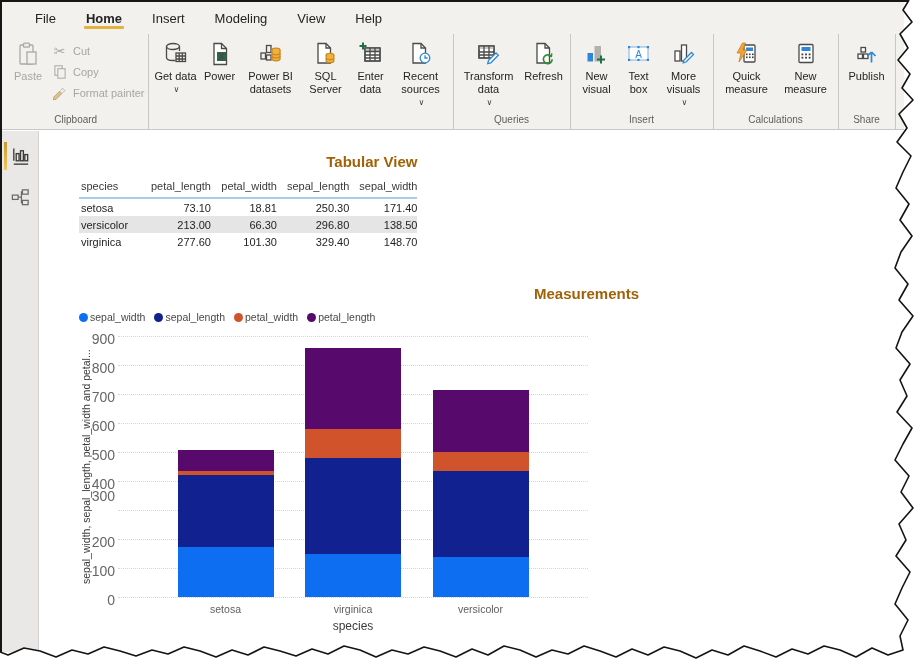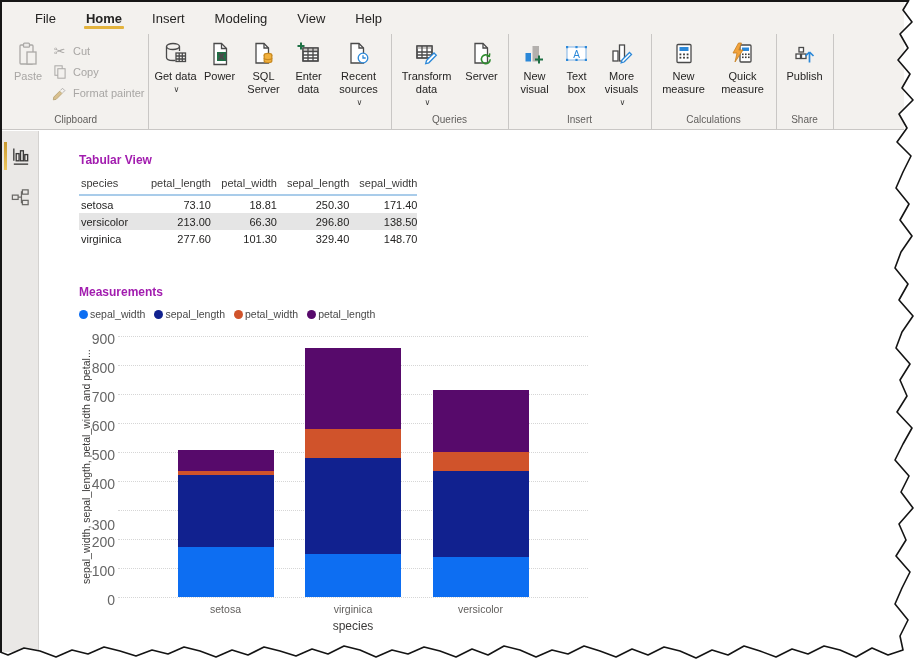--- a/index.html
+++ b/index.html
@@ -36,21 +36,21 @@
   .side-item{position:relative;width:100%;height:32px;display:flex;align-items:center;
              justify-content:center;margin-top:9px;}
   .side-item.active::before{content:"";position:absolute;left:2px;top:2px;bottom:2px;width:3px;
              background:linear-gradient(#C9992F,#EDC75F);}
 
   
   .canvas{position:absolute;left:40px;top:131px;width:882px;height:540px;background:#fff;}
 
   
   .tablev{position:absolute;left:39px;top:22px;}
-  .v-title{font-size:12px;font-weight:bold;color:#a21caf;margin-bottom:7px;}
+  .v-title{font-size:15px;font-weight:bold;color:#a16207;margin-bottom:7px;text-align:right;}
   .tablev table{border-collapse:collapse;font-size:11px;color:#252423;}
   .tablev th{font-weight:normal;color:#3B3A39;text-align:right;padding:3px 0 5px 10px;
              border-bottom:2px solid #A9CCEA;}
   .tablev th:first-child{text-align:left;padding-left:2px;width:60px;}
   .tablev td{text-align:right;padding:2px 0 2px 10px;height:13px;min-width:56px;}
   .tablev td:first-child{text-align:left;padding-left:2px;min-width:60px;}
   .tablev tr.hl{background:#E5E5E5;}
 
   
   .chartv{position:absolute;left:39px;top:154px;width:560px;height:365px;}
@@ -145,20 +145,33 @@
             <span class="ic">
               <svg class="icon" width="26" height="26" viewBox="0 0 26 26" fill="none" stroke="#4A4A4A" stroke-width="1.3">
                 <path d="M7 2.5h7.5L19.5 7.5V23.5H7z" fill="#fff"></path>
                 <path d="M14.5 2.5V7.5h5"></path>
                 <rect x="10" y="11" width="9" height="9" fill="#1E7145" stroke="none"></rect>
                 <text x="14.5" y="18" fill="#fff" font-size="7.5" font-weight="bold" text-anchor="middle" font-family="Liberation Sans, sans-serif">X</text>
               </svg>
               </span>
             <span>Power</span>
           </div>
+          <div class="btn" style="width:62px">
+            <span class="ic">
+              <svg class="icon" width="26" height="26" viewBox="0 0 26 26" fill="none" stroke="#4A4A4A" stroke-width="1.3">
+                <rect x="3" y="12" width="4.5" height="6"></rect>
+                <rect x="8.5" y="4.5" width="4.5" height="7"></rect>
+                <rect x="8.5" y="14" width="4.5" height="5"></rect>
+                <ellipse cx="18" cy="9" rx="4" ry="1.8" fill="#F2B13D" stroke="#C98A20"></ellipse>
+                <path d="M14 9v9c0 1 1.8 1.8 4 1.8s4-.8 4-1.8V9" fill="#F2B13D" stroke="#C98A20"></path>
+                <path d="M14 12c0 1 1.8 1.8 4 1.8s4-.8 4-1.8M14 15c0 1 1.8 1.8 4 1.8s4-.8 4-1.8" stroke="#C98A20" fill="none"></path>
+              </svg>
+              </span>
+            <span>Power BI datasets</span>
+          </div>
           <div class="btn" style="width:48px">
             <span class="ic">
               <svg class="icon" width="26" height="26" viewBox="0 0 26 26" fill="none" stroke="#4A4A4A" stroke-width="1.3">
                 <path d="M5 2.5h8L17.5 7V22H5z" fill="#fff"></path>
                 <path d="M13 2.5V7h4.5"></path>
                 <ellipse cx="17" cy="14" rx="3.8" ry="1.6" fill="#F2B13D" stroke="#C98A20"></ellipse>
                 <path d="M13.2 14v6c0 .9 1.7 1.6 3.8 1.6s3.8-.7 3.8-1.6v-6" fill="#F2B13D" stroke="#C98A20"></path>
                 <path d="M13.2 17c0 .9 1.7 1.6 3.8 1.6s3.8-.7 3.8-1.6" stroke="#C98A20" fill="none"></path>
               </svg>
               </span>
@@ -208,21 +221,21 @@
           </div>
           <div class="btn" style="width:46px">
             <span class="ic">
               <svg class="icon" width="26" height="26" viewBox="0 0 26 26" fill="none" stroke="#4A4A4A" stroke-width="1.3">
                 <path d="M6 2.5h8L18.5 7v15H6z" fill="#fff"></path>
                 <path d="M14 2.5V7h4.5"></path>
                 <path d="M20 15.2a4.4 4.4 0 1 0 1.2 3.1" stroke="#2E8B2E" stroke-width="1.6"></path>
                 <path d="M20.8 12.4l-.4 3-2.9-.6" stroke="#2E8B2E" stroke-width="1.4"></path>
               </svg>
               </span>
-            <span>Server</span>
+            <span>Refresh</span>
           </div>
         </div>
         <div class="rlabel">Queries</div>
       </div>
 
       <div class="rgroup">
         <div class="rbuttons">
           <div class="btn" style="width:46px">
             <span class="ic">
               <svg class="icon" width="26" height="26" viewBox="0 0 26 26" fill="none" stroke="none">
@@ -260,54 +273,54 @@
               </span>
             <span>More visuals</span>
               <span class="caret">∨</span>
           </div>
         </div>
         <div class="rlabel">Insert</div>
       </div>
 
       <div class="rgroup">
         <div class="rbuttons">
-          <div class="btn" style="width:58px">
-            <span class="ic">
-              <svg class="icon" width="26" height="26" viewBox="0 0 26 26" fill="none" stroke="#4A4A4A" stroke-width="1.3">
-                <rect x="6" y="3.5" width="14" height="18" rx="1" fill="#fff"></rect>
-                <rect x="8.5" y="6" width="9" height="4" fill="#2B88D8" stroke="none"></rect>
-                <g fill="#3B3A39" stroke="none">
-                  <rect x="8.5" y="12.5" width="1.8" height="1.8"></rect>
-                    <rect x="12.1" y="12.5" width="1.8" height="1.8"></rect>
-                    <rect x="15.7" y="12.5" width="1.8" height="1.8"></rect>
-                  <rect x="8.5" y="15.8" width="1.8" height="1.8"></rect>
-                    <rect x="12.1" y="15.8" width="1.8" height="1.8"></rect>
-                    <rect x="15.7" y="15.8" width="1.8" height="1.8"></rect>
-                </g>
-              </svg>
-              </span>
-            <span>New measure</span>
-          </div>
           <div class="btn" style="width:60px">
             <span class="ic">
               <svg class="icon" width="26" height="26" viewBox="0 0 26 26" fill="none" stroke="#4A4A4A" stroke-width="1.3">
                 <rect x="10" y="4" width="11" height="17" rx="1" fill="#fff"></rect>
                 <rect x="12" y="6.5" width="7" height="3.5" fill="#2B88D8" stroke="none"></rect>
                 <g fill="#3B3A39" stroke="none">
                   <rect x="12" y="12.5" width="1.6" height="1.6"></rect>
                     <rect x="15" y="12.5" width="1.6" height="1.6"></rect>
                     <rect x="18" y="12.5" width="1.6" height="1.6"></rect>
                   <rect x="12" y="15.5" width="1.6" height="1.6"></rect>
                     <rect x="15" y="15.5" width="1.6" height="1.6"></rect>
                     <rect x="18" y="15.5" width="1.6" height="1.6"></rect>
                 </g>
                 <path d="M8.5 2L3 12h4L5 21l8-12H8.8L11.5 2z" fill="#F2A33C" stroke="#C77F1F" stroke-width="0.8"></path>
               </svg>
               </span>
             <span>Quick measure</span>
+          </div>
+          <div class="btn" style="width:58px">
+            <span class="ic">
+              <svg class="icon" width="26" height="26" viewBox="0 0 26 26" fill="none" stroke="#4A4A4A" stroke-width="1.3">
+                <rect x="6" y="3.5" width="14" height="18" rx="1" fill="#fff"></rect>
+                <rect x="8.5" y="6" width="9" height="4" fill="#2B88D8" stroke="none"></rect>
+                <g fill="#3B3A39" stroke="none">
+                  <rect x="8.5" y="12.5" width="1.8" height="1.8"></rect>
+                    <rect x="12.1" y="12.5" width="1.8" height="1.8"></rect>
+                    <rect x="15.7" y="12.5" width="1.8" height="1.8"></rect>
+                  <rect x="8.5" y="15.8" width="1.8" height="1.8"></rect>
+                    <rect x="12.1" y="15.8" width="1.8" height="1.8"></rect>
+                    <rect x="15.7" y="15.8" width="1.8" height="1.8"></rect>
+                </g>
+              </svg>
+              </span>
+            <span>New measure</span>
           </div>
         </div>
         <div class="rlabel">Calculations</div>
       </div>
 
       <div class="rgroup">
         <div class="rbuttons">
           <div class="btn" style="width:50px">
             <span class="ic">
               <svg class="icon" width="26" height="26" viewBox="0 0 26 26" fill="none" stroke="#4A4A4A" stroke-width="1.3">
@@ -412,21 +425,21 @@
       </div>
       <div class="y-title">sepal_width, sepal_length, petal_width and petal...</div>
       <div id="plot">
           <div class="gridline" style="top: 312px;"></div>
           <div class="ytick" style="top: 307px;">0</div>
           <div class="gridline" style="top: 283px;"></div>
           <div class="ytick" style="top: 278px;">100</div>
           <div class="gridline" style="top: 254px;"></div>
           <div class="ytick" style="top: 249px;">200</div>
           <div class="gridline" style="top: 225px;"></div>
-          <div class="ytick" style="top: 232px;">300</div>
+          <div class="ytick" style="top: 203px;">300</div>
           <div class="gridline" style="top: 196px;"></div>
           <div class="ytick" style="top: 191px;">400</div>
           <div class="gridline" style="top: 167px;"></div>
           <div class="ytick" style="top: 162px;">500</div>
           <div class="gridline" style="top: 138px;"></div>
           <div class="ytick" style="top: 133px;">600</div>
           <div class="gridline" style="top: 109px;"></div>
           <div class="ytick" style="top: 104px;">700</div>
           <div class="gridline" style="top: 80px;"></div>
           <div class="ytick" style="top: 75px;">800</div>

